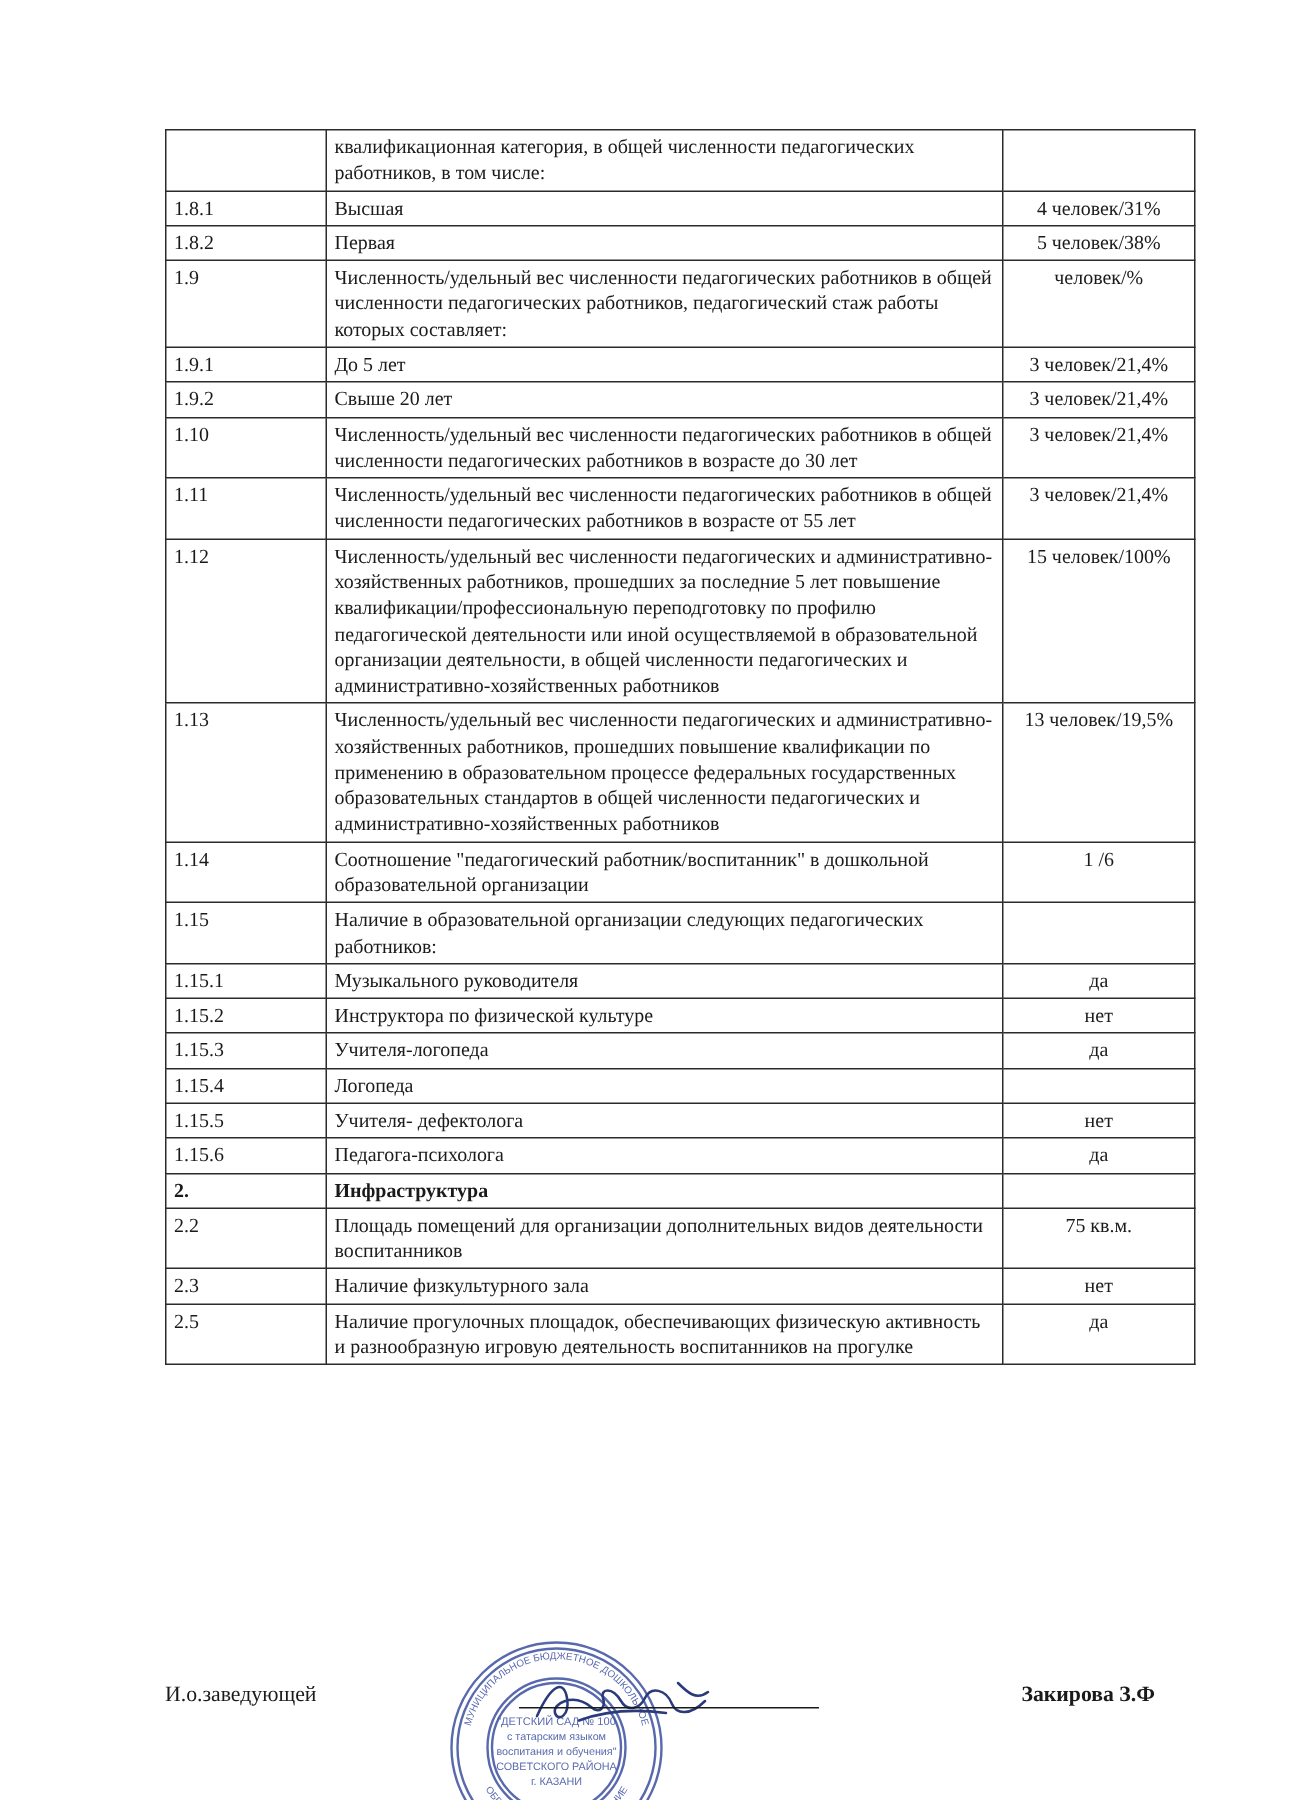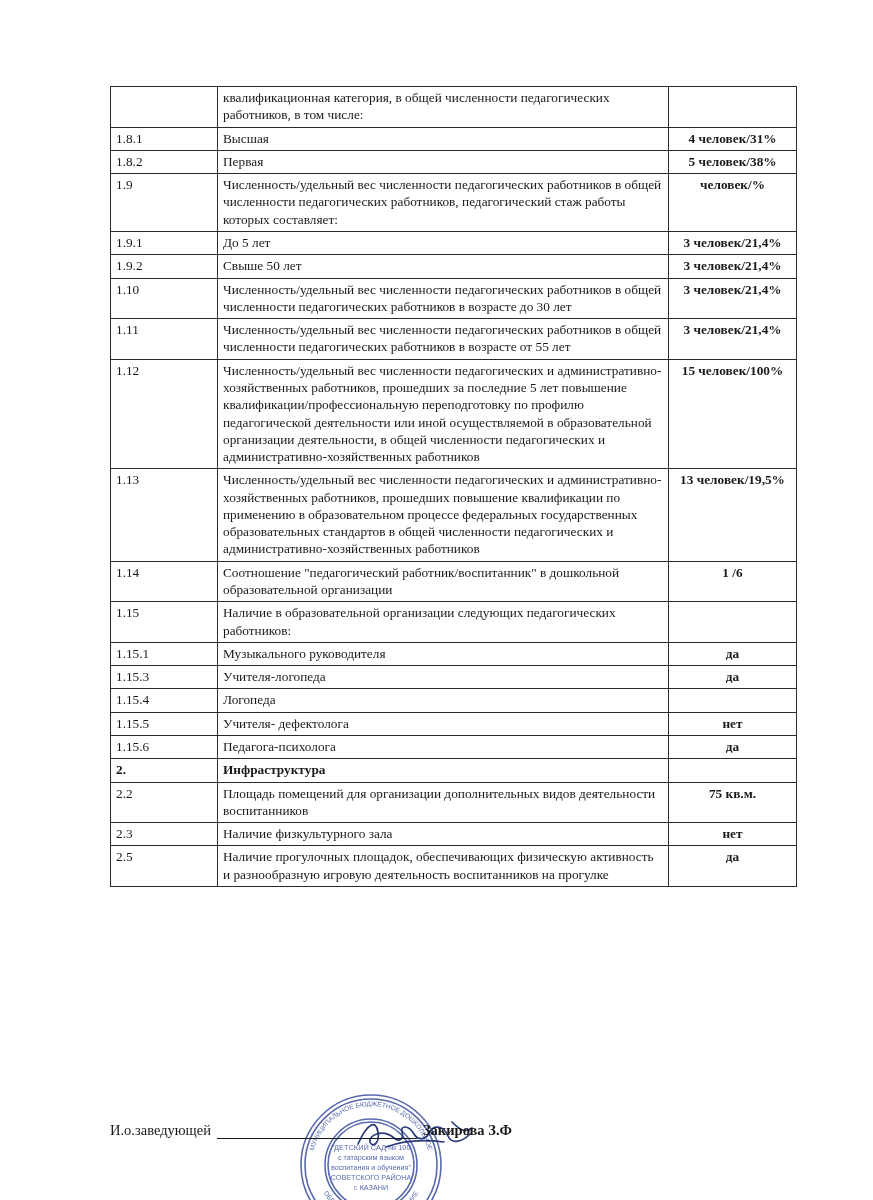--- a/index.html
+++ b/index.html
@@ -32,32 +32,33 @@
     font-size: 13.3px;
     line-height: 1.3;
   }
   .doc-table td {
     border: 1px solid #2b2b2b;
     padding: 2px 5px 3px 5px;
     vertical-align: top;
   }
   .col-num { width: 96px; text-align: left; }
   .col-txt { width: 440px; text-align: left; }
-  .col-val { width: 117px; text-align: center; font-weight: bold; }
+  .col-val { width: 117px; text-align: center; }
 
   .bold { font-weight: bold; }
 
   .sig-row {
     position: absolute;
     left: 110px;
     top: 1122px;
     width: 660px;
     font-size: 14.5px;
     display: flex;
     align-items: flex-end;
+    justify-content: space-between;
   }
   .sig-label { white-space: nowrap; }
   .sig-line {
     flex: 0 0 200px;
     border-bottom: 1px solid #1a1a1a;
     height: 15px;
     margin: 0 6px;
   }
   .sig-name { white-space: nowrap; font-weight: bold; }
 
@@ -108,21 +109,21 @@
           <td class="col-txt">Численность/удельный вес численности педагогических работников в общей численности педагогических работников, педагогический стаж работы которых составляет:</td>
           <td class="col-val">человек/%</td>
         </tr>
         <tr>
           <td class="col-num">1.9.1</td>
           <td class="col-txt">До 5 лет</td>
           <td class="col-val">3 человек/21,4%</td>
         </tr>
         <tr>
           <td class="col-num">1.9.2</td>
-          <td class="col-txt">Свыше 50 лет</td>
+          <td class="col-txt">Свыше 20 лет</td>
           <td class="col-val">3 человек/21,4%</td>
         </tr>
         <tr>
           <td class="col-num">1.10</td>
           <td class="col-txt">Численность/удельный вес численности педагогических работников в общей численности педагогических работников в возрасте до 30 лет</td>
           <td class="col-val">3 человек/21,4%</td>
         </tr>
         <tr>
           <td class="col-num">1.11</td>
           <td class="col-txt">Численность/удельный вес численности педагогических работников в общей численности педагогических работников в возрасте от 55 лет</td>
@@ -145,20 +146,25 @@
         </tr>
         <tr>
           <td class="col-num">1.15</td>
           <td class="col-txt">Наличие в образовательной организации следующих педагогических работников:</td>
           <td class="col-val"></td>
         </tr>
         <tr>
           <td class="col-num">1.15.1</td>
           <td class="col-txt">Музыкального руководителя</td>
           <td class="col-val">да</td>
+        </tr>
+        <tr>
+          <td class="col-num">1.15.2</td>
+          <td class="col-txt">Инструктора по физической культуре</td>
+          <td class="col-val">нет</td>
         </tr>
         <tr>
           <td class="col-num">1.15.3</td>
           <td class="col-txt">Учителя-логопеда</td>
           <td class="col-val">да</td>
         </tr>
         <tr>
           <td class="col-num">1.15.4</td>
           <td class="col-txt">Логопеда</td>
           <td class="col-val"></td>

